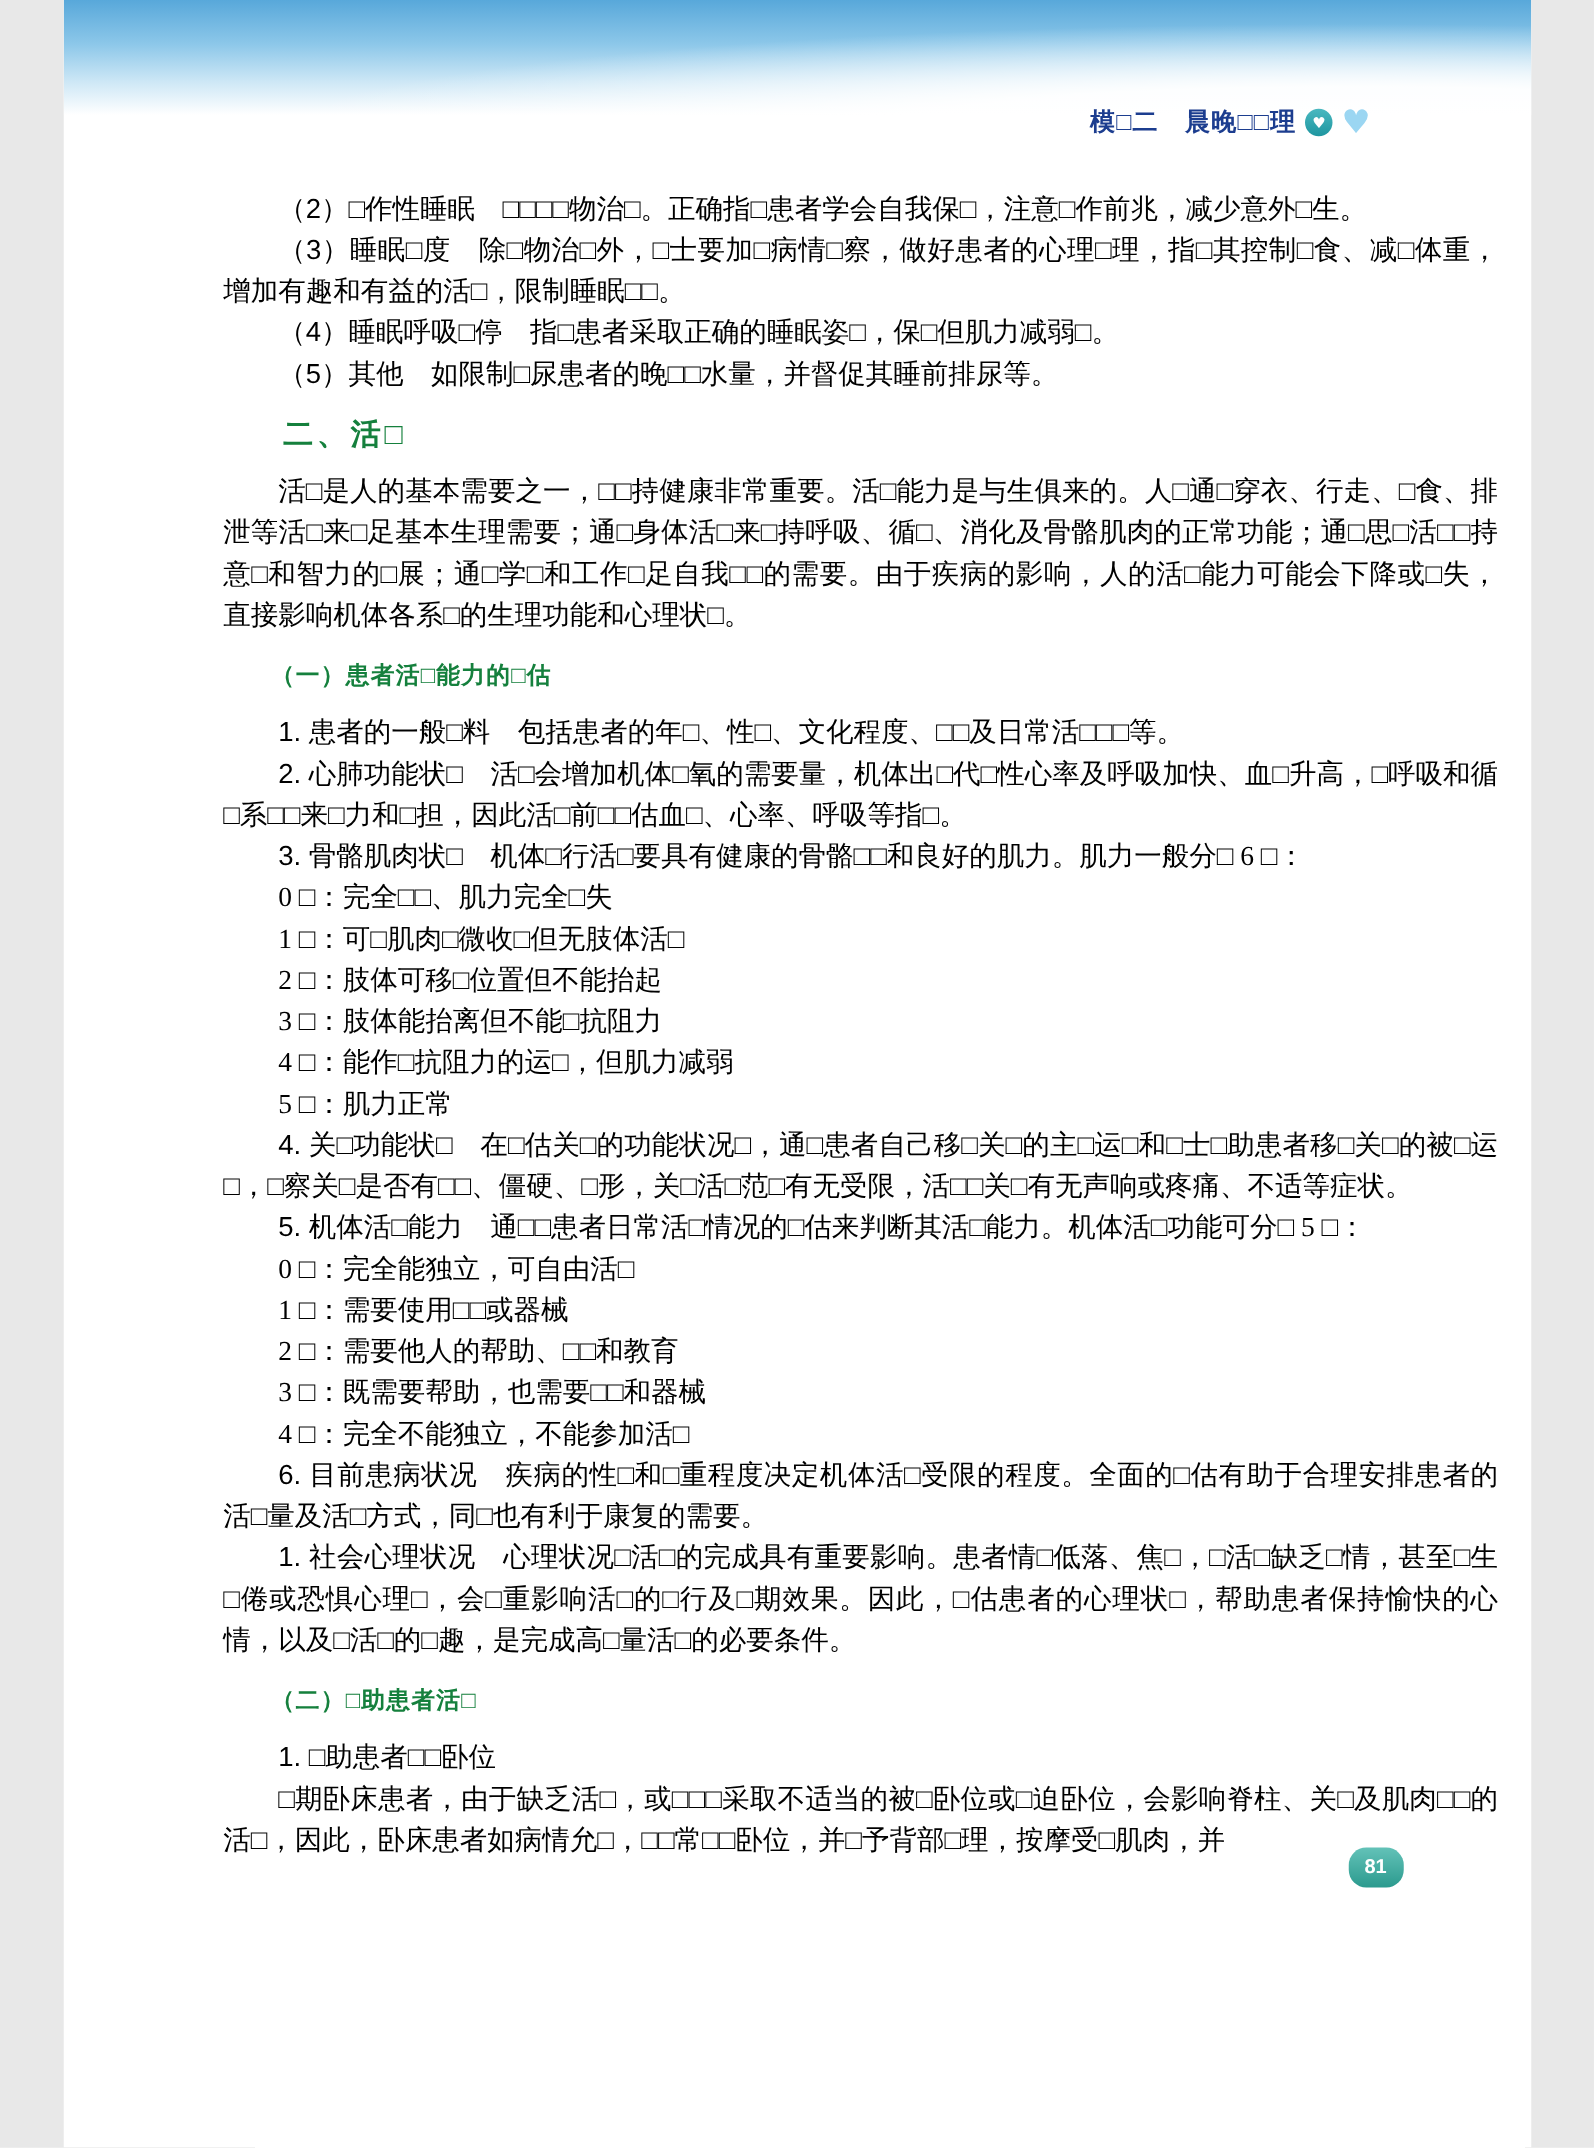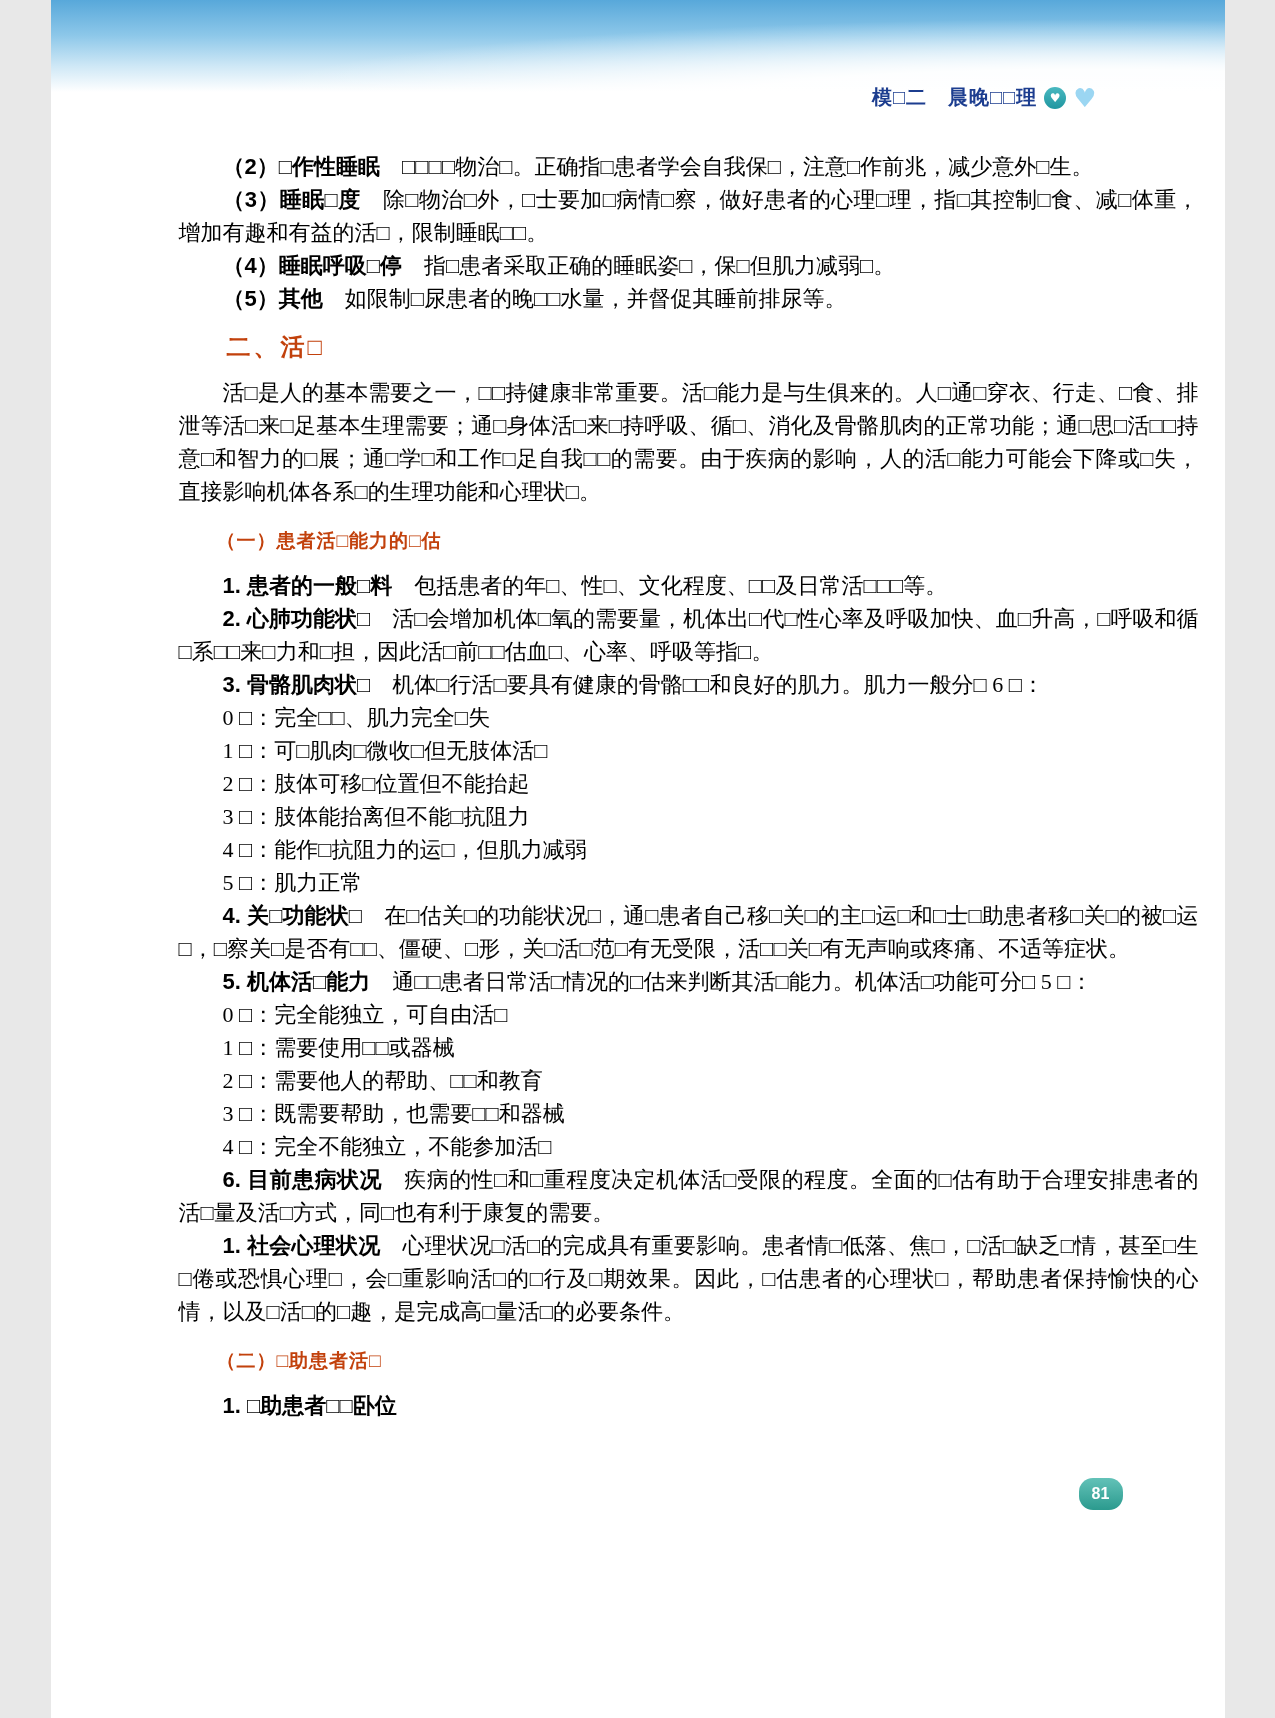--- a/index.html
+++ b/index.html
@@ -39,25 +39,25 @@
     color:#9bd6f2; font-size:26px; line-height:1;
     font-family:"DejaVu Sans",sans-serif;
   }
   .content {
     position:absolute; left:128px; top:150px; width:1020px;
     font-size:22px; line-height:33px; text-align:justify;
   }
   .para { margin:0; text-indent:2em; }
   .lead {
     font-family:"Liberation Sans","DejaVu Sans",sans-serif;
-    font-weight:bold;
+    font-weight:normal;
   }
   .h1, .h2 {
-    font-family:Liberation Serif, serif;
-    color:#c2410c; font-weight:bold;
+    font-family:Liberation Sans, sans-serif;
+    color:#15803d; font-weight:bold;
     margin:16px 0 12px; text-indent:2em;
   }
   .h1 { font-size:24px; letter-spacing:3px; }
   .h2 { font-size:19px; letter-spacing:1px; }
   .page-badge {
     position:absolute; top:1478px; left:1028px;
     min-width:44px; height:27px; padding:16px 6px; box-sizing:border-box;
     border-radius:14px;
     background:linear-gradient(to bottom,#63c2b8,#2b9a8e);
     color:#ffffff;
@@ -121,18 +121,19 @@
     <p class="para grade">4 □：完全不能独立，不能参加活□</p>
 
     <p class="para"><span class="lead">6. 目前患病状况</span><span>　疾病的性□和□重程度决定机体活□受限的程度。全面的□估有助于合理安排患者的活□量及活□方式，同□也有利于康复的需要。</span></p>
 
     <p class="para"><span class="lead">1. 社会心理状况</span><span>　心理状况□活□的完成具有重要影响。患者情□低落、焦□，□活□缺乏□情，甚至□生□倦或恐惧心理□，会□重影响活□的□行及□期效果。因此，□估患者的心理状□，帮助患者保持愉快的心情，以及□活□的□趣，是完成高□量活□的必要条件。</span></p>
 
     <h3 class="h2">（二）□助患者活□</h3>
 
     <p class="para"><span class="lead">1. □助患者□□卧位</span><span></span></p>
 
+    <p class="para">□期卧床患者，由于缺乏活□，或□□□采取不适当的被□卧位或□迫卧位，会影响脊柱、关□及肌肉□□的活□，因此，卧床患者如病情允□，□□常□□卧位，并□予背部□理，按摩受□肌肉，并</p>
 
   </div>
 
   <div class="page-badge">81</div>
 
 </div>
 
 </body></html>

